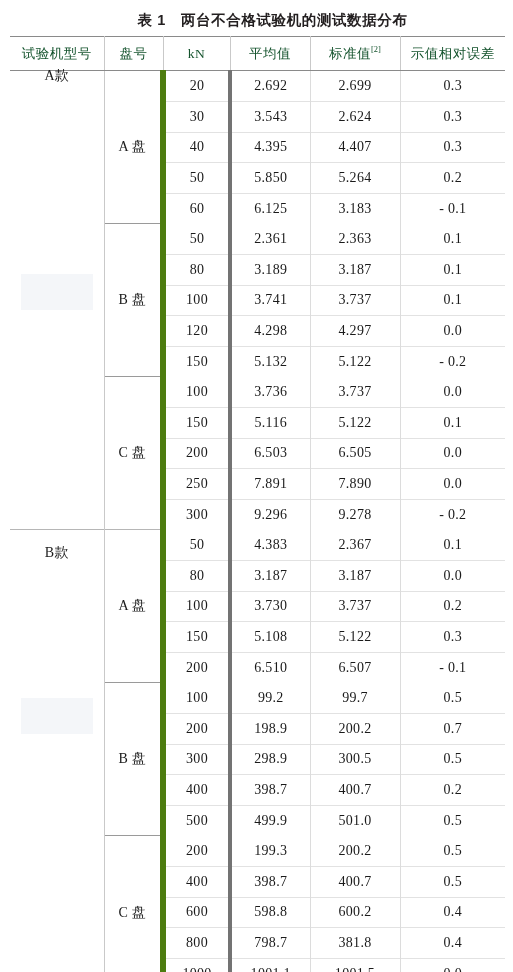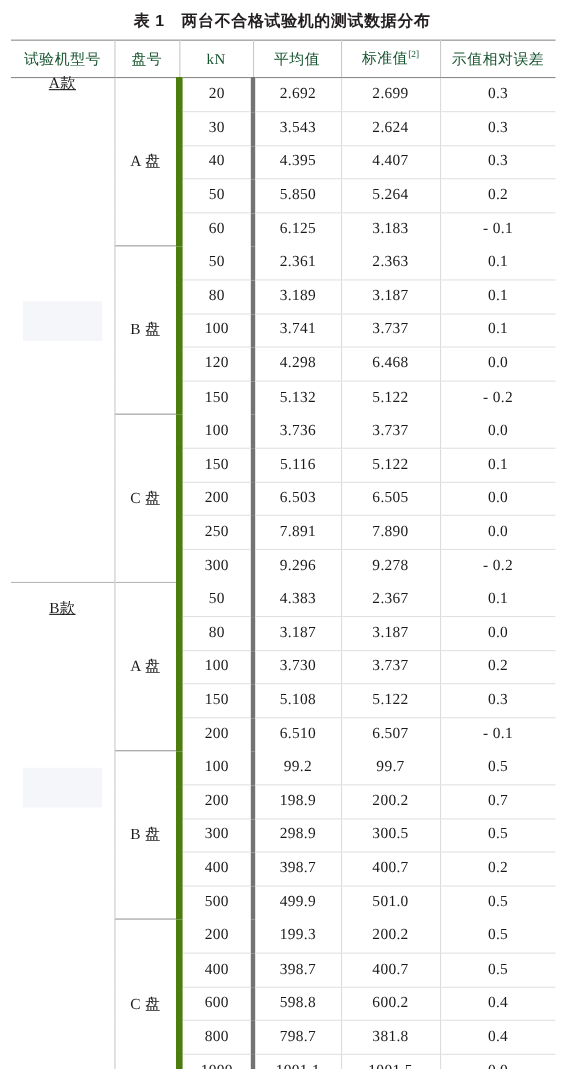--- a/index.html
+++ b/index.html
@@ -13,20 +13,21 @@
     font-family: "Liberation Serif", "DejaVu Serif", serif;
     color: #1a1a1a;
     overflow: hidden;
   }
 
   .page {
     position: relative;
     width: 513px;
     height: 934px;
     box-sizing: border-box;
+    padding-left: 16px;
   }
 
   
   .table-title {
     width: 513px;
     text-align: center;
     font-family: "Liberation Sans", "DejaVu Sans", sans-serif;
     font-weight: bold;
     font-size: 14.5px;
     letter-spacing: 0.6px;
@@ -94,21 +95,20 @@
     height: 29.8px;
     font-size: 14px;
     font-family: "Liberation Serif", "DejaVu Serif", serif;
     color: #1a1a1a;
     letter-spacing: 0.3px;
   }
 
   
   td.cell-model {
     border-right: 1px solid #c9c9c9;
-    text-decoration: underline;
   }
   td.cell-disc {
     border-right: 6px solid #4d7c0f;
   }
   td.cell-kn {
     border-right: 4px solid #737373;
   }
   td.cell-avg {
     border-right: 1px solid #dcdcdc;
   }
@@ -276,21 +276,21 @@
           </tr>
           <tr class="data-row">
             <td class="cell-kn">100</td>
             <td class="cell-avg">3.741</td>
             <td class="cell-std">3.737</td>
             <td class="cell-err">0.1</td>
           </tr>
           <tr class="data-row">
             <td class="cell-kn">120</td>
             <td class="cell-avg">4.298</td>
-            <td class="cell-std">6.468</td>
+            <td class="cell-std">4.297</td>
             <td class="cell-err">0.0</td>
           </tr>
           <tr class="data-row">
             <td class="cell-kn">150</td>
             <td class="cell-avg">5.132</td>
             <td class="cell-std">5.122</td>
             <td class="cell-err">- 0.2</td>
           </tr>
           <tr class="data-row grp-first disc-divider">
             <td class="cell-disc" rowspan="5">C 盘</td>

